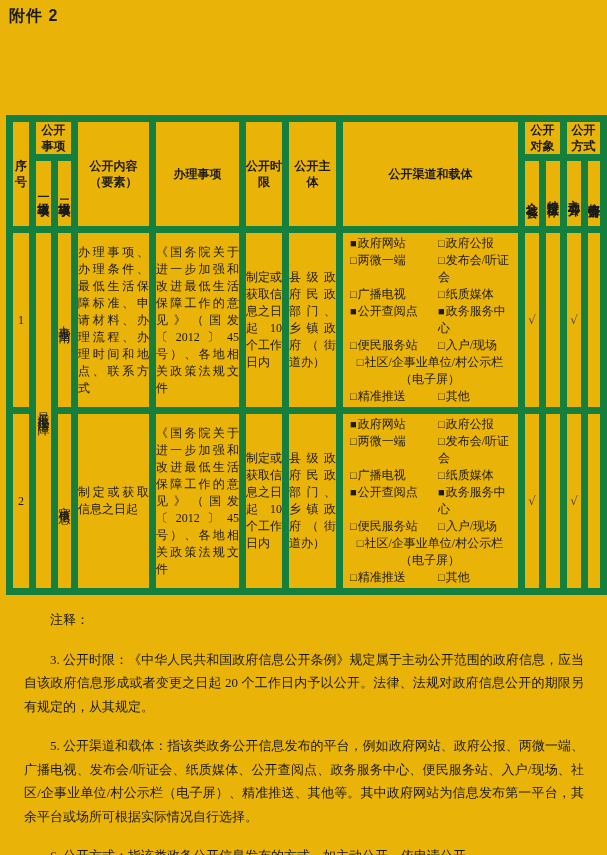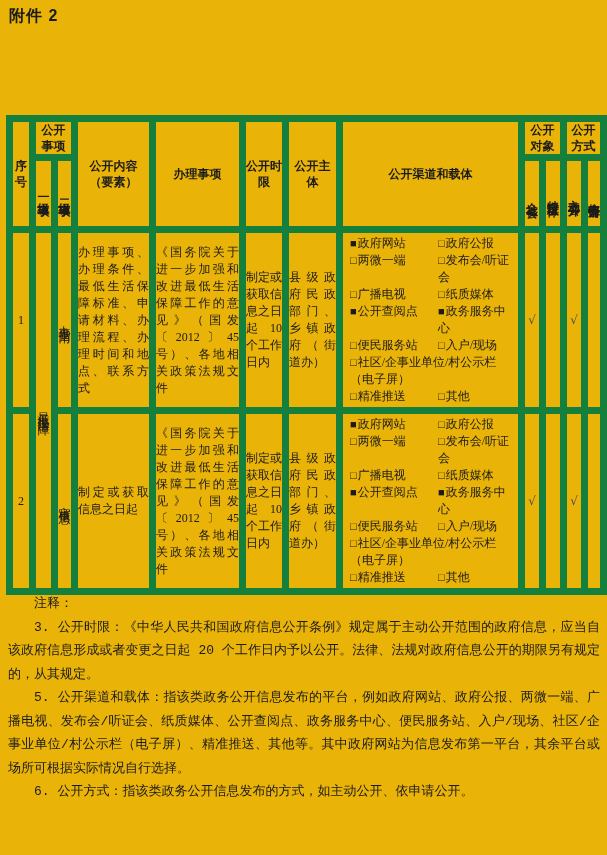--- a/index.html
+++ b/index.html
@@ -19,23 +19,23 @@
   .vtext{writing-mode:vertical-rl;text-orientation:upright;display:inline-block;
         line-height:1;letter-spacing:2px;}
   .vcol{text-align:center;}
   .seq-cell{text-align:center;font-size:13px;}
   .prose{text-align:justify;line-height:17px;padding:3px 4px;}
   .tick{text-align:center;font-size:14px;color:#4c4c4c;font-family:"DejaVu Sans",sans-serif;}
   .chan-grid{display:grid;grid-template-columns:88px 1fr;line-height:17px;
         padding:2px 8px 2px 7px;text-align:left;}
   .chan{white-space:normal;}
   .chan .box{font-size:11px;letter-spacing:1px;}
-  .chan.wide{grid-column:1/-1;}
+  .chan.wide{grid-column:1/-1;text-align:center;}
   .notes{position:absolute;left:8px;top:592px;width:592px;font-size:13px;line-height:23.5px;}
-  .notes p{margin:0;text-indent:2em;text-align:justify;font-family:Liberation Mono, monospace;}
+  .notes p{margin:16px;text-indent:2em;text-align:justify;}
 </style>
 </head>
 <body>
 
 <div class="page">
 
   <div class="attachment">附件 2</div>
 
   <table class="catalog">
     <colgroup>

